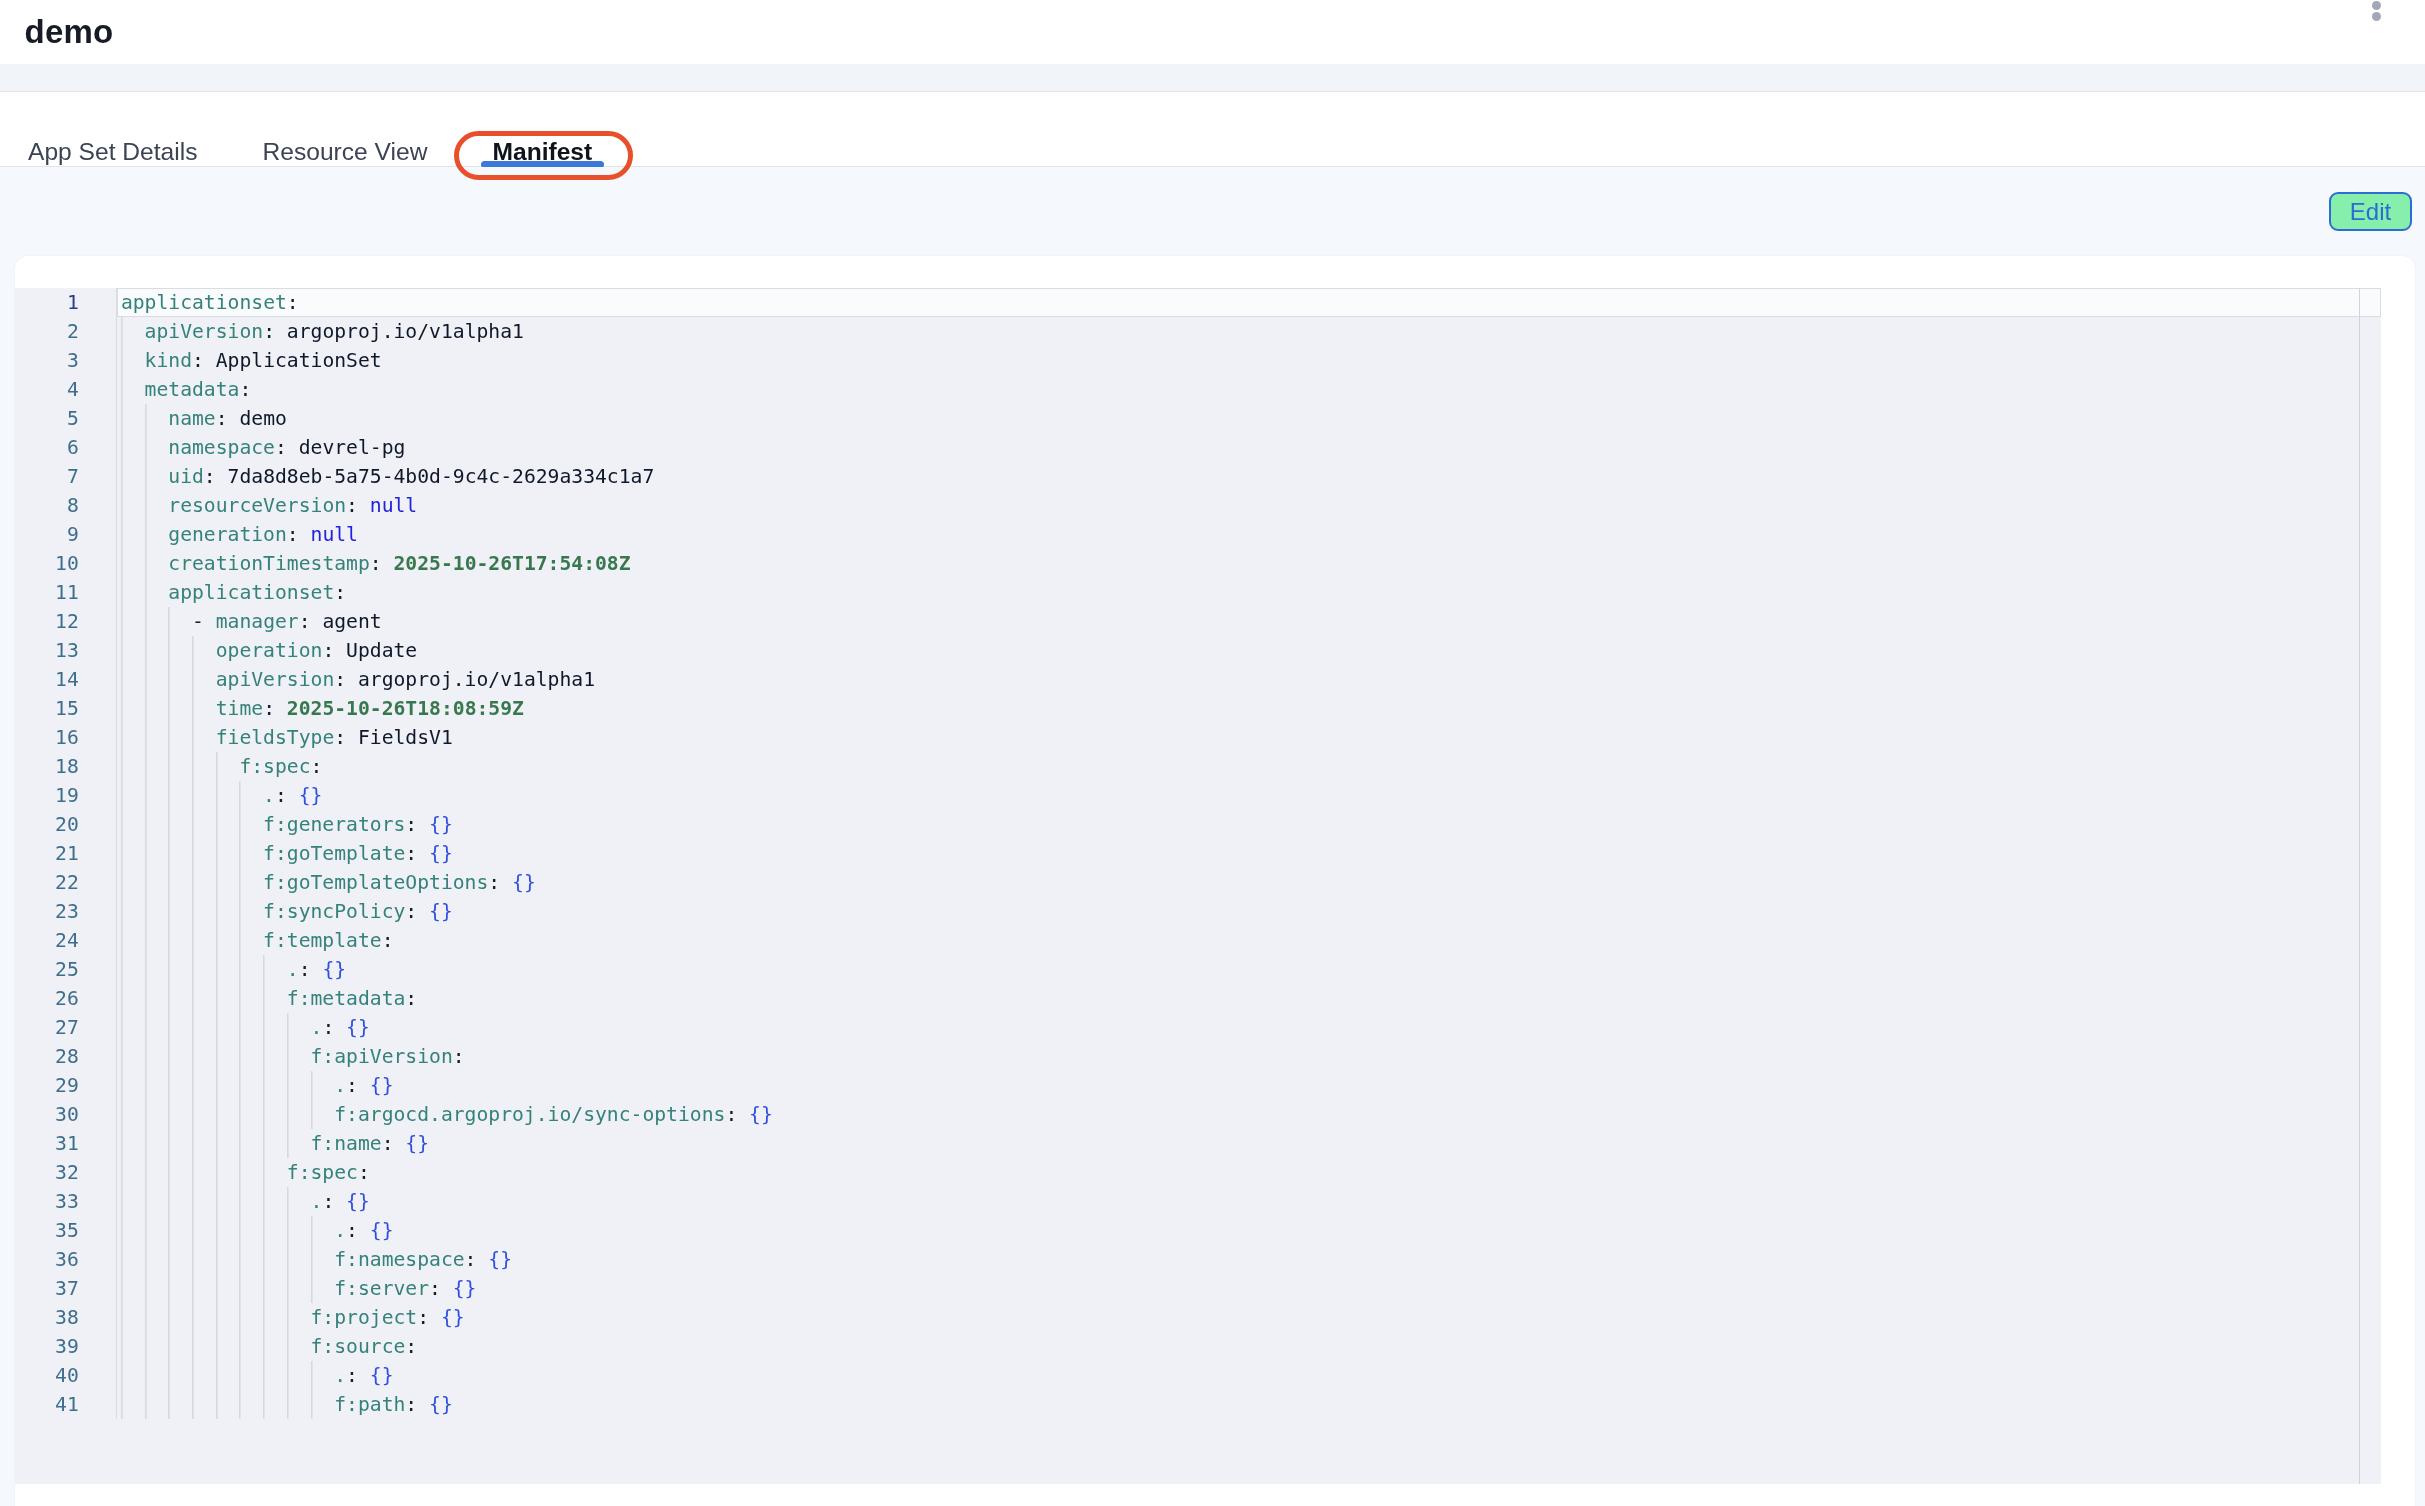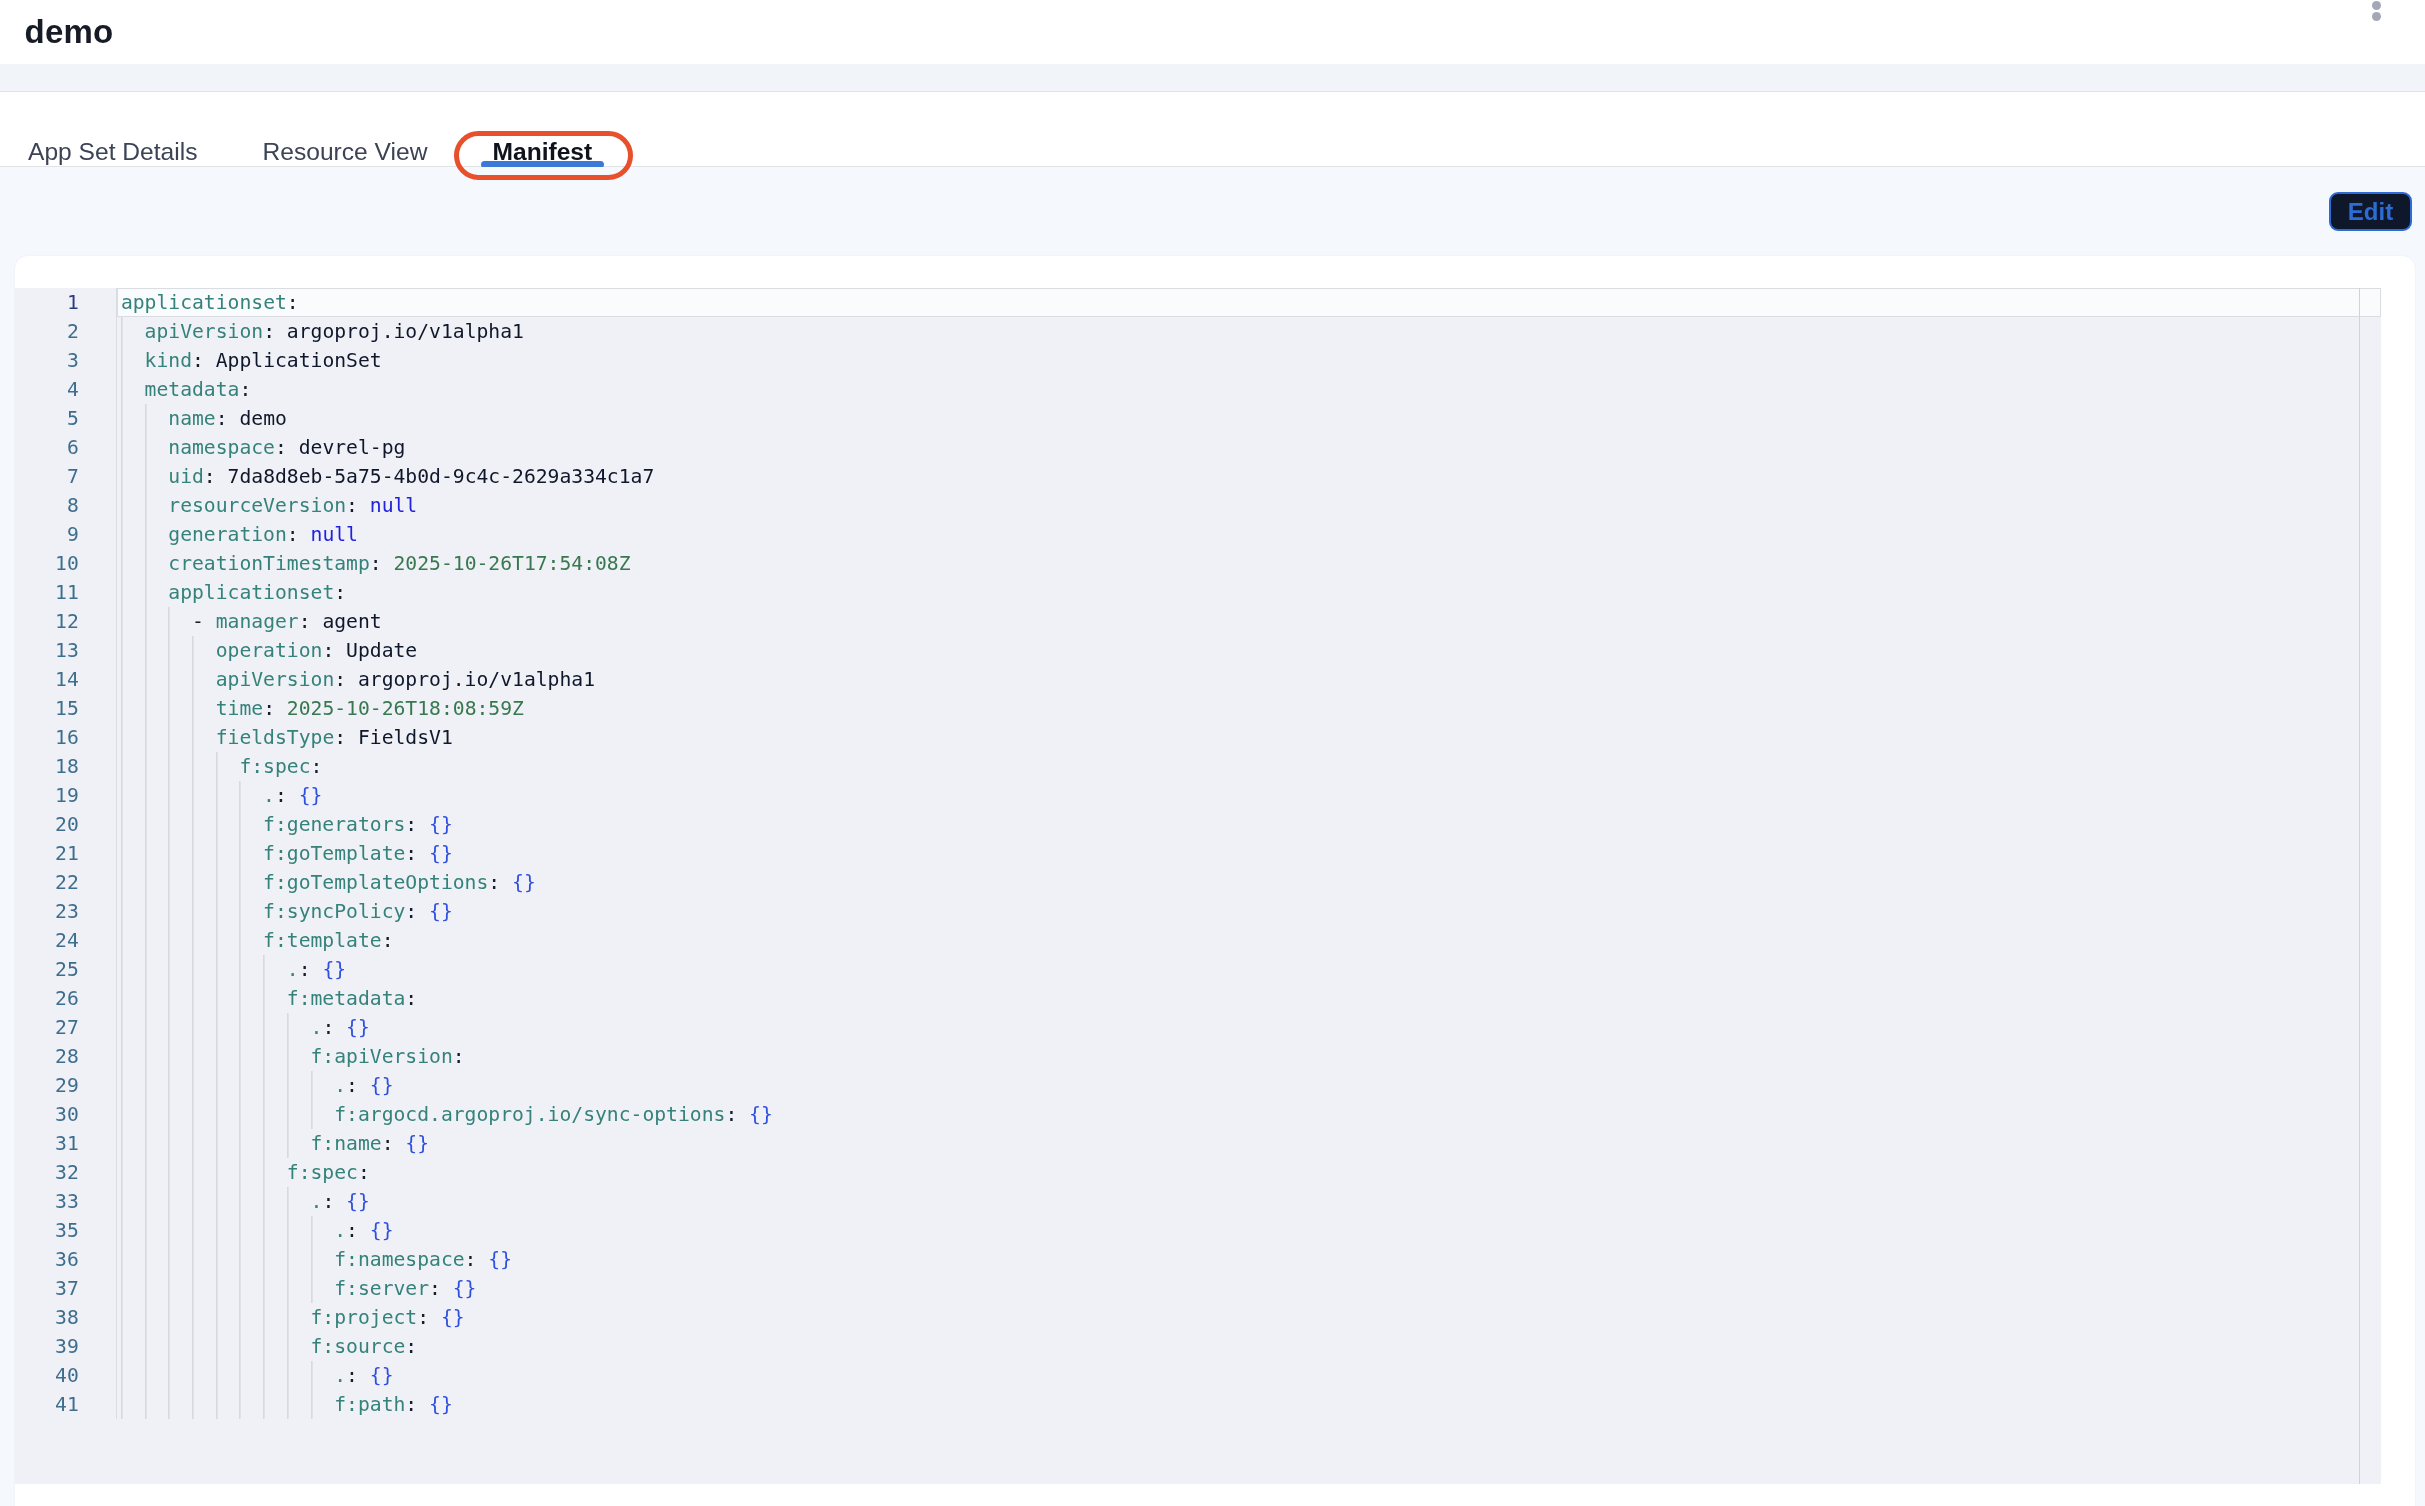--- a/index.html
+++ b/index.html
@@ -16,40 +16,40 @@
 
   
   .tabbar { position:absolute; left:0; top:91px; width:2426px; height:76px; background:#ffffff; border-top:1.6px solid #e0e4e9; border-bottom:1.6px solid #e0e4e9; display:flex; align-items:flex-end; padding-left:28px; }
   .tab { position:relative; display:flex; align-items:center; font-size:24.6px; color:#3b4354; margin-right:65px; cursor:pointer; white-space:nowrap; }
   .tab.active { font-weight:700; color:#0f131c; }
   .tab.active .underline { position:absolute; left:-11.5px; right:-11.5px; bottom:-1.6px; height:6.6px; border-radius:4.1px; background:#3c78d8; }
   .anno-circle { position:absolute; left:-38px; top:-7.4px; right:-41px; bottom:-14px; border:5.7px solid #e8502c; border-radius:31px; pointer-events:none; z-index:20; }
 
   
   .main { position:absolute; left:0; top:167px; width:2426px; height:1339px; background:#f5f8fc; }
-  .edit-btn { position:absolute; top:25.4px; right:14px; width:83px; height:39px; background:#0f172a; border:2.5px solid #2d6cd4; border-radius:9px; color:#2d6cd4; font-size:24px; font-weight:700; font-family:"Liberation Sans", sans-serif; cursor:pointer; display:flex; align-items:center; justify-content:center; }
+  .edit-btn { position:absolute; top:25.4px; right:14px; width:83px; height:39px; background:#86efac; border:2.5px solid #2d6cd4; border-radius:9px; color:#2d6cd4; font-size:24px; font-weight:400; font-family:"Liberation Sans", sans-serif; cursor:pointer; display:flex; align-items:center; justify-content:center; }
 
   
   .card { position:absolute; left:14.8px; top:89px; width:2400px; height:1295px; background:#ffffff; border-radius:13px; box-shadow:0 0.8px 2.5px rgba(16,24,40,0.06); }
   .editor { position:absolute; left:0; top:32px; width:2366px; height:1196px; background:#eff1f6; overflow:hidden; font-family:"DejaVu Sans Mono", monospace; font-size:19.7px; cursor:text; }
   .sb-track { position:absolute; top:0; right:0; width:22px; height:100%; border-left:1.6px solid #cfd3da; z-index:5; }
 
   .row { display:flex; height:29px; line-height:29px; white-space:pre; }
   .gut { width:102px; padding-right:37px; text-align:right; color:#3e6e8e; border-right:1.6px solid #d9dce1; flex:none; }
   .gut-active { color:#2b3a84; }
   .code { flex:1; padding-left:4.1px; }
   .code.active { background:#fafbfc; outline:1.6px solid #d9dce1; outline-offset:-1.6px; }
   .guide { display:inline-block; width:2ch; height:29px; vertical-align:top; box-shadow:inset 1.6px 0 #d6d9de; }
 
   .tk-key   { color:#35827b; }
   .tk-punct { color:#151e2c; }
   .tk-str   { color:#0f172a; }
   .tk-null  { color:#2222dd; }
   .tk-brace { color:#2f4fdf; }
-  .tk-green { color:#38784f; }
+  .tk-green { color:#38784f;font-weight:bold; }
 </style>
 </head>
 <body>
 
 <div class="header">
   <div class="title">demo</div>
   <div class="kebab">
       <i></i>
       <i></i>
     </div>

